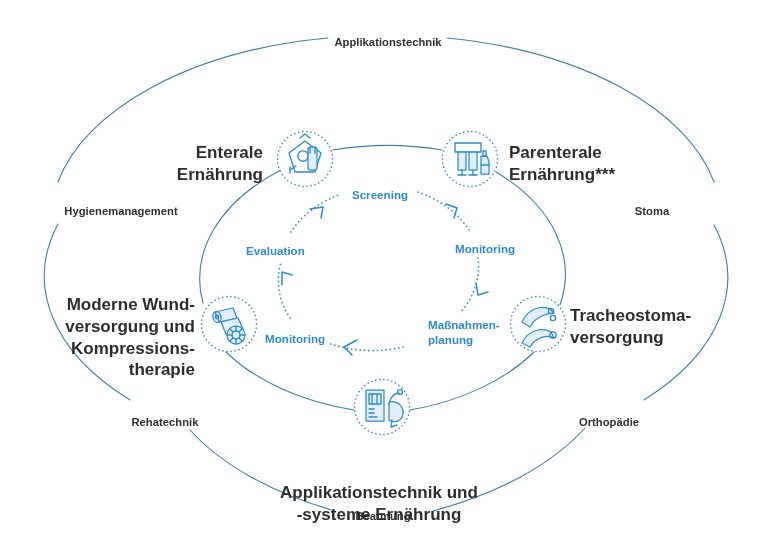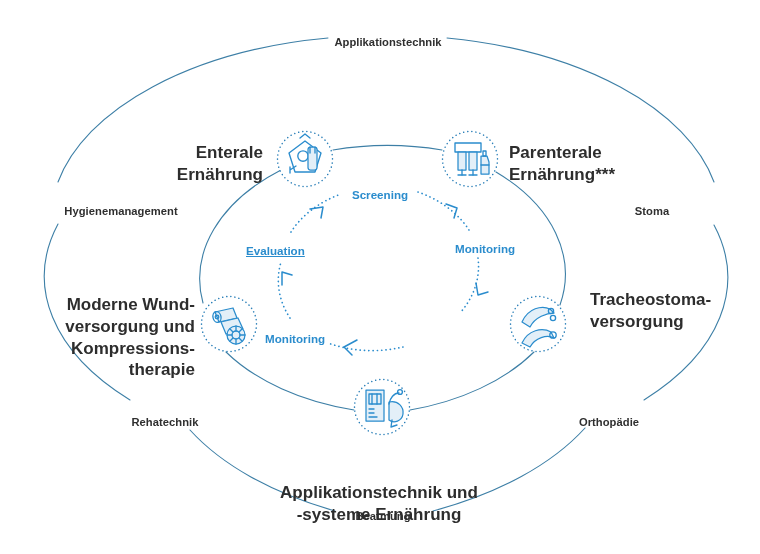--- a/index.html
+++ b/index.html
@@ -227,33 +227,35 @@
   <div class="lbl lbl-outer al-c" style="left:609px; top:415px;">Orthopädie</div>
 
   <div class="lbl lbl-outer al-c" style="left:383px; top:509px;">Beatmung</div>
 
   <div class="lbl lbl-mid al-r" style="left:263px; top:142px;">Enterale
 Ernährung</div>
 
   <div class="lbl lbl-mid al-l" style="left:509px; top:142px;">Parenterale
 Ernährung***</div>
 
-  <div class="lbl lbl-mid al-l" style="left:570px; top:289px;margin-left:20px;">Tracheostoma-
+  <div class="lbl lbl-mid al-l" style="left:570px; top:305px;">Tracheostoma-
 versorgung</div>
 
   <div class="lbl lbl-mid al-c" style="left:379px; top:438px;margin-top:44px;">Applikationstechnik und
 -systeme Ernährung</div>
 
   <div class="lbl lbl-mid al-r" style="left:195px; top:294px;">Moderne Wund-
 versorgung und
 Kompressions-
 therapie</div>
 
   <div class="lbl lbl-cycle al-c" style="left:380px; top:188px;">Screening</div>
 
   <div class="lbl lbl-cycle al-l" style="left:455px; top:242px;">Monitoring</div>
 
+  <div class="lbl lbl-cycle al-l" style="left:428px; top:318px;">Maßnahmen-
+planung</div>
 
   <div class="lbl lbl-cycle al-l" style="left:265px; top:332px;">Monitoring</div>
 
-  <div class="lbl lbl-cycle al-l" style="left:246px; top:244px;text-decoration:underline;">Evaluation</div>
+  <div class="lbl lbl-cycle al-l" style="left:246px; top:244px;">Evaluation</div>
 
 </div>
 
 </body></html>

